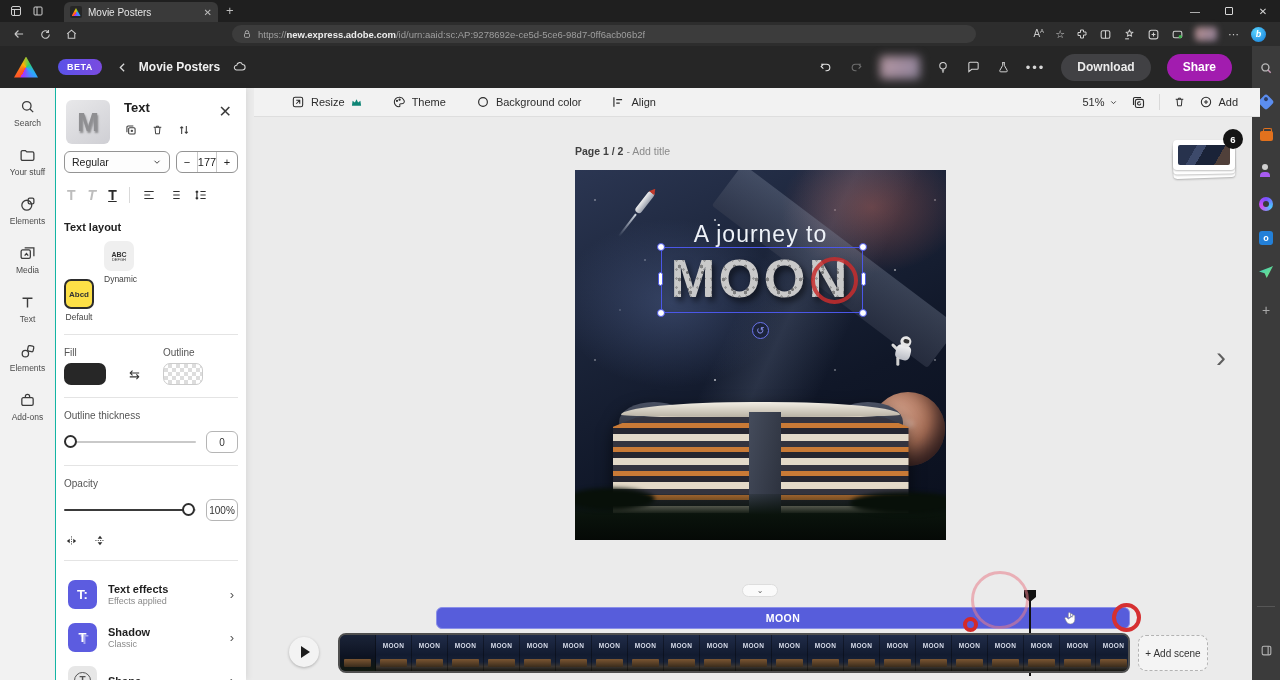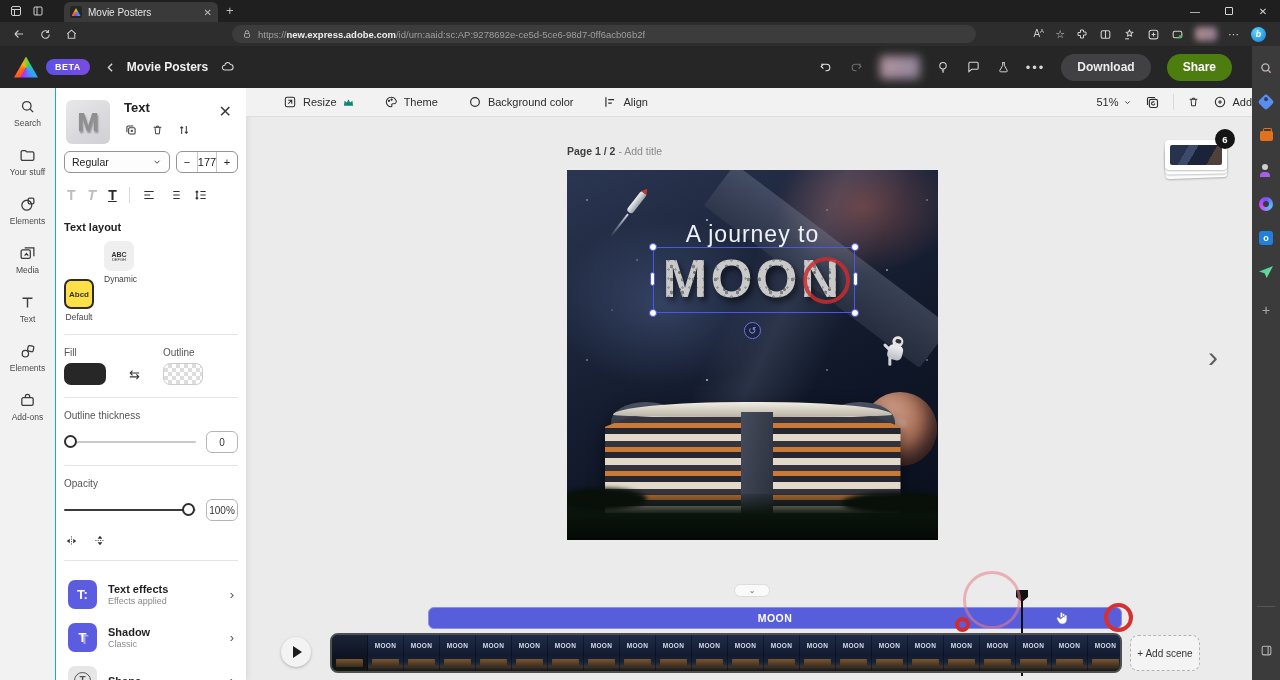--- a/index.html
+++ b/index.html
@@ -25,31 +25,31 @@
   .urlpill{position:absolute;left:232px;top:25px;width:744px;height:18px;background:#3c3c3c;border-radius:9px;display:flex;align-items:center;gap:6px;padding:0 10px;}
   .url{font-size:9.5px;color:#9f9f9f;white-space:nowrap;overflow:hidden;}
   .url b{color:#ededed;font-weight:700;}
   .url-right{position:absolute;right:14px;top:22px;height:24px;display:flex;align-items:center;gap:11px;color:#c9c9c9;}
   .blurbox{width:22px;height:14px;border-radius:4px;background:linear-gradient(120deg,#b38d8d,#8d7d95);filter:blur(3px);}
   .bing{width:15px;height:15px;border-radius:50%;background:radial-gradient(circle at 35% 30%,#58d4ff,#1479d7);color:#fff;font-size:9px;font-weight:700;display:flex;align-items:center;justify-content:center;font-style:italic;}
 
   
   .xheader{position:absolute;left:0;top:46px;width:1252px;height:42px;background:#262626;display:flex;align-items:center;}
   .xlogo{width:24px;height:21px;background:conic-gradient(from 210deg,#ff4b2b,#ffb400 110deg,#2bd46a 200deg,#2ba7ff 280deg,#b02bff);clip-path:polygon(50% 0,100% 100%,0 100%);margin-left:14px;}
-  .beta{margin-left:8px;background:linear-gradient(90deg,#5a52e8,#7a4be0);color:#fff;font-size:9px;font-weight:700;letter-spacing:.5px;padding:3px 9px;border-radius:10px;}
+  .beta{margin-left:20px;background:linear-gradient(90deg,#5a52e8,#7a4be0);color:#fff;font-size:9px;font-weight:700;letter-spacing:.5px;padding:3px 9px;border-radius:10px;}
   .xback{margin-left:14px;color:#dadada;}
   .xtitle{margin-left:10px;color:#f0f0f0;font-size:12px;font-weight:700;}
   .xcloud{margin-left:11px;color:#d6d6d6;}
   .xright{margin-left:auto;display:flex;align-items:center;gap:16px;padding-right:20px;}
   .undo{color:#e8e8e8;}.redo{color:#6e6e6e;}
   .hdr-blur{width:40px;height:23px;border-radius:4px;background:linear-gradient(115deg,#b497a0,#9e8a9e 60%,#8c8398);filter:blur(5px);}
   .hdots{color:#d6d6d6;font-size:13px;letter-spacing:2px;}
   .pill-btn{height:27px;border-radius:15px;border:none;display:flex;align-items:center;padding:0 16px;font-size:12px;font-weight:700;cursor:pointer;}
   .dl{background:#414144;color:#ececec;}
-  .share{background:#4d7c0f;color:#fff;}
+  .share{background:#a21caf;color:#fff;}
 
   
   .edgebar{position:absolute;right:0;top:46px;width:28px;height:634px;background:#3b3b3b;}
   .edgebar .eic{position:absolute;left:50%;transform:translateX(-50%);width:16px;height:16px;display:flex;align-items:center;justify-content:center;}
   .tagic{width:12px;height:12px;background:#5b8def;border-radius:3px;transform:rotate(45deg);}
   .tagic i{display:block;width:4px;height:4px;background:#2d3f66;border-radius:50%;margin:2px;}
   .caseic{width:13px;height:10px;background:#e2711d;border-radius:2px;position:relative;}
   .caseic:before{content:"";position:absolute;left:3px;top:-3px;width:7px;height:3px;border:1.5px solid #e2711d;border-bottom:none;border-radius:2px 2px 0 0;}
   .peopleic{width:13px;height:13px;position:relative;}
   .peopleic:before{content:"";position:absolute;left:2px;top:0;width:6px;height:6px;border-radius:50%;background:#cfcfcf;}
@@ -111,26 +111,26 @@
   .fx-ic{width:29px;height:29px;border-radius:7px;background:#5c5ce0;color:#fff;font-weight:800;font-size:13px;display:flex;align-items:center;justify-content:center;flex:none;}
   .fx-ic.gray{background:#e7e7e7;color:#555;font-weight:700;}
   .fx-tx{flex:1;}
   .fx-t{font-size:11px;font-weight:700;color:#1f1f1f;}
   .fx-s{font-size:9px;color:#8a8a8a;margin-top:1px;}
   .fx-ch{color:#555;font-size:13px;}
   .shadow-glyph{text-shadow:2px 2px 0 rgba(255,255,255,.45);}
   .circleT{width:17px;height:17px;border:1.3px solid #555;border-radius:50%;display:flex;align-items:center;justify-content:center;font-size:10px;}
 
   
-  .zone{position:absolute;left:246px;top:0;width:1006px;height:592px;}
+  .zone{position:absolute;left:254px;top:0;width:1006px;height:592px;}
   .ctoolbar{position:absolute;left:0;top:0;width:1006px;height:29px;background:#f2f2f2;border-bottom:1px solid #dedede;display:flex;align-items:center;}
   .tb-btn{display:flex;align-items:center;gap:6px;background:none;border:none;font-size:11px;color:#2c2c2c;cursor:pointer;margin-left:30px;}
   .tb-btn:first-child{margin-left:37px;}
   .crown{color:#0f8576;}
-  .ct-right{margin-left:auto;display:flex;align-items:center;gap:13px;color:#2c2c2c;}
+  .ct-right{margin-left:auto;display:flex;align-items:center;gap:13px;padding-right:22px;color:#2c2c2c;}
   .zoomctl{display:flex;align-items:center;gap:5px;font-size:11px;cursor:pointer;}
   .page-label{position:absolute;left:321px;top:57px;font-size:10.5px;color:#3f3f3f;font-weight:700;}
   .page-label span{font-weight:400;color:#8a8a8a;}
 
   
   .poster{position:absolute;left:321px;top:82px;width:371px;height:370px;overflow:hidden;background:linear-gradient(155deg,#2b3652 0%,#1a2338 34%,#101728 62%,#0a0f1d 100%);}
   .stars{position:absolute;inset:0;background-image:
     radial-gradient(1px 1px at 20px 30px,#fff,transparent),
     radial-gradient(1px 1px at 70px 90px,rgba(255,255,255,.85),transparent),
     radial-gradient(1.5px 1.5px at 140px 50px,#fff,transparent),

